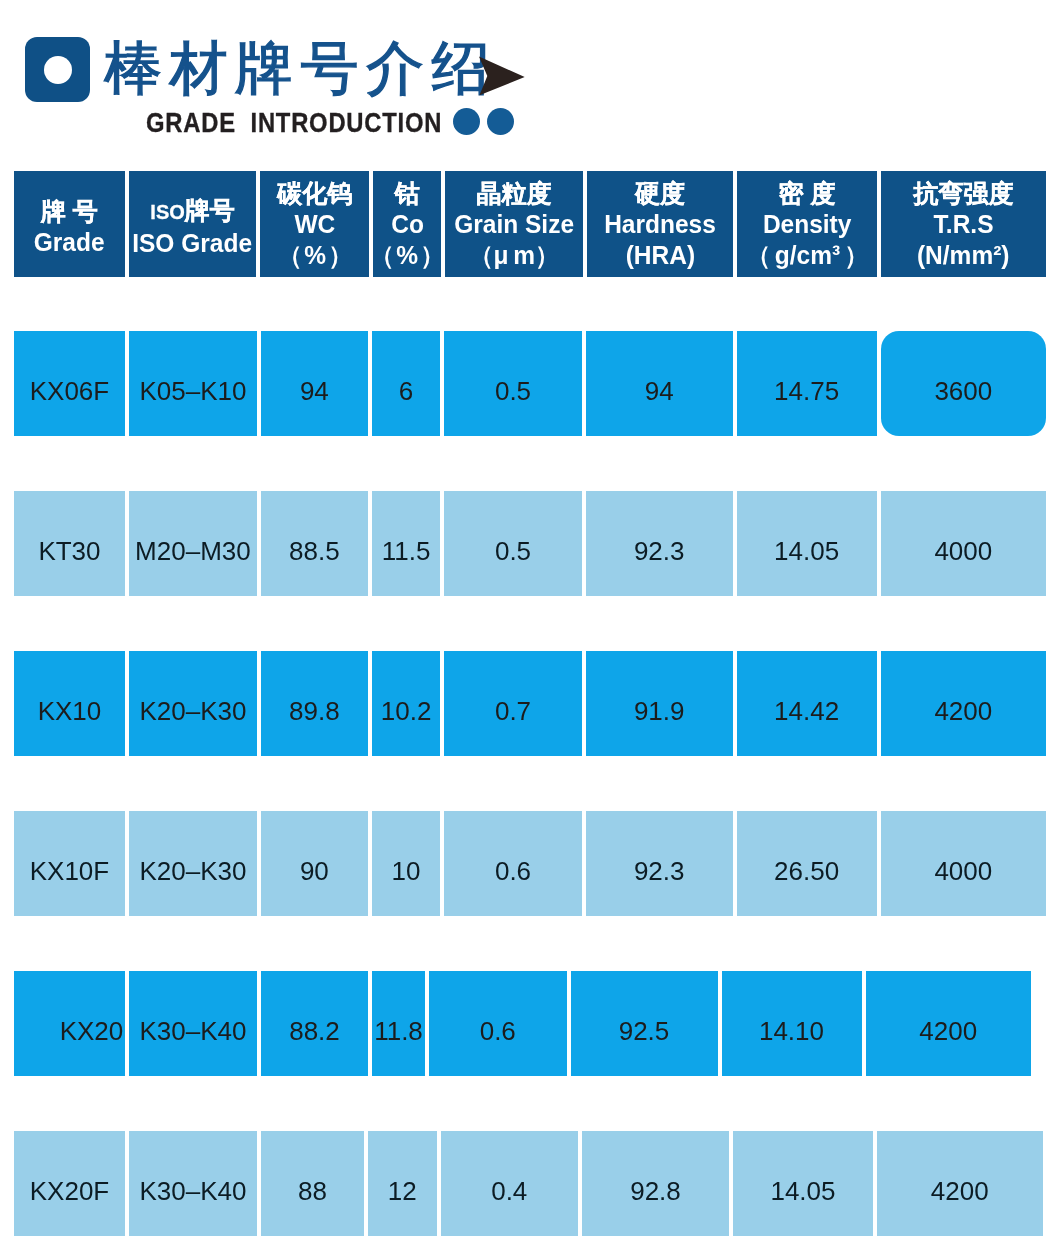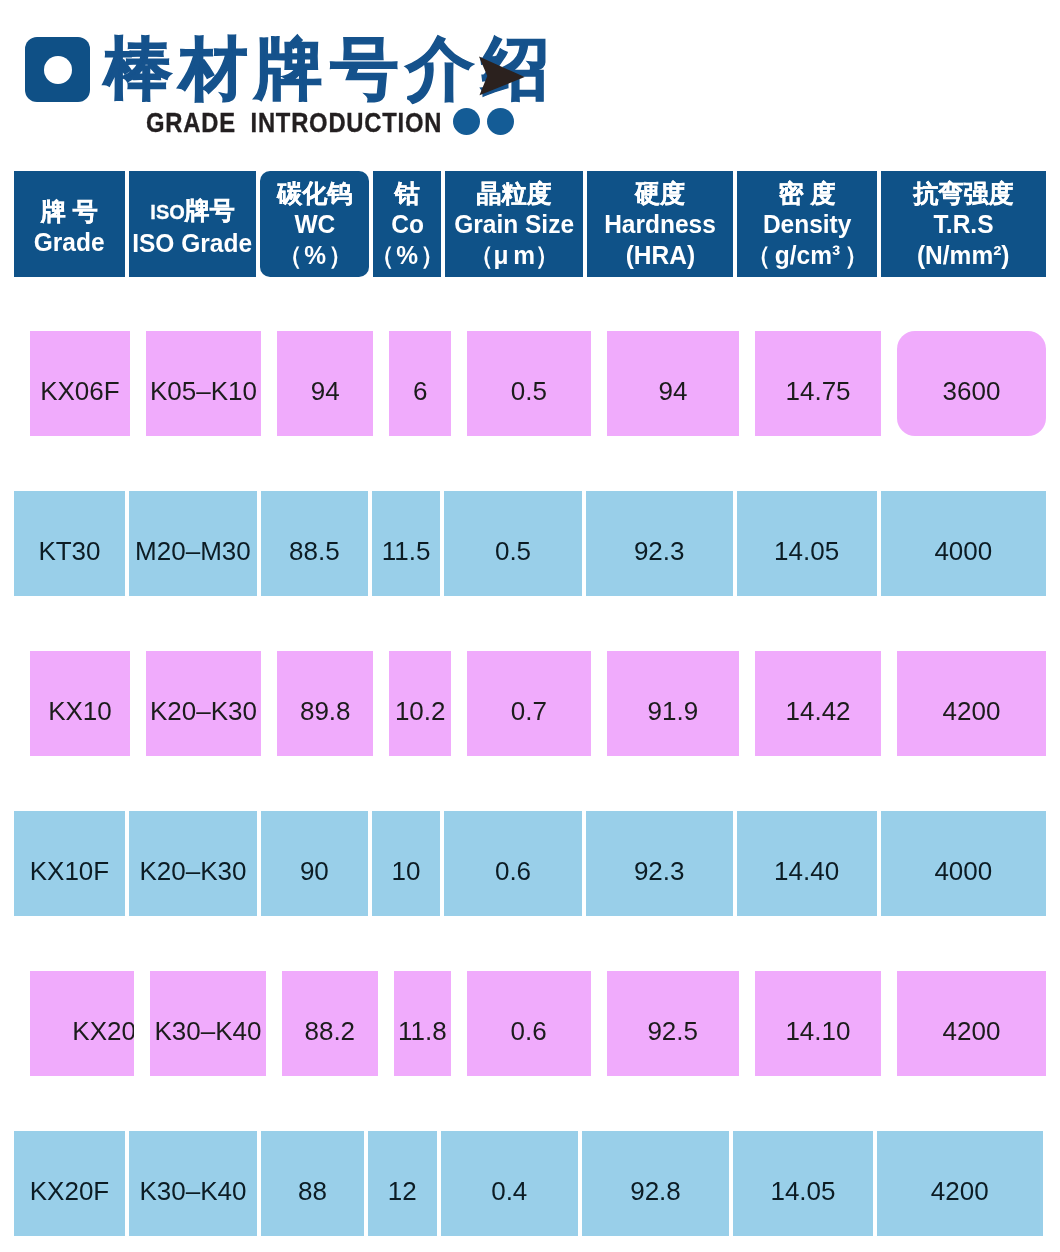--- a/index.html
+++ b/index.html
@@ -18,21 +18,21 @@
     position:absolute; left:25px; top:37px; width:65px; height:65px;
     background:#0F5086; border-radius:12px;
   }
   .logo-mark .dot {
     position:absolute; left:50%; top:50%; width:28px; height:28px;
     margin-left:-14px; margin-top:-14px;
     background:#ffffff; border-radius:50%;
   }
   .title-cn {
     position:absolute; left:104px; top:40px;
-    font-size:68px; font-weight:700; color:#15528C;
+    font-size:58px; font-weight:400; color:#15528C;
     -webkit-text-stroke:1.35px #15528C;
     letter-spacing:7.5px; line-height:56px; white-space:nowrap;
   }
   .arrow-icon { position:absolute; left:478px; top:54px; width:47px; height:42px; }
   .subtitle {
     position:absolute; left:146px; top:109px;
     font-size:28px; font-weight:700; color:#231f20;
     -webkit-text-stroke:0.35px #231f20;
     letter-spacing:0.9px; line-height:28px; white-space:pre;
     transform:scaleX(0.85); transform-origin:left top;
@@ -51,21 +51,21 @@
   .row.head { height:106px; margin-bottom:54px; }
   .row.body { height:105px; margin-bottom:55px; }
   .cell {
     box-sizing:border-box;
     display:flex; flex-direction:column;
     align-items:center; justify-content:center;
     text-align:center; overflow:hidden;
   }
   .row.head .cell { background:#0F5288; color:#ffffff; }
   .row.head .cell.two-line { padding-top:6px; }
-  .row.body.alt0 .cell { background:#f0abfc; color:#1c1c1c;margin-left:16px; }
+  .row.body.alt0 .cell { background:#0ea5e9; color:#1c1c1c; }
   .row.body.alt1 .cell { background:#99CFE9; color:#0c1c24; }
   .cell + .cell { margin-left:4px; }
 
   .h-cn { font-size:25px; font-weight:700; line-height:31px; white-space:pre;
          -webkit-text-stroke:0.3px #ffffff; }
   .h-cn .lat { font-size:20px; }
   .h-en { font-size:25px; font-weight:700; line-height:31px; white-space:pre;
           transform:scaleX(0.98); }
   .v { font-size:26px; font-weight:400; line-height:30px; transform:translateY(7px); }
 </style>
@@ -92,21 +92,21 @@
   <div class="table">
     <div class="row head" id="head-row">
         <div class="cell two-line" style="width: 111px;">
           <div class="h-cn">牌 号</div>
           <div class="h-en">Grade</div>
         </div>
         <div class="cell two-line" style="width: 128px;">
           <div class="h-cn"><span class="lat">ISO</span>牌号</div>
           <div class="h-en">ISO Grade</div>
         </div>
-        <div class="cell" style="width: 109px; border-radius: 10px;">
+        <div class="cell" style="width: 109px;">
           <div class="h-cn">碳化钨</div>
           <div class="h-en">WC</div>
           <div class="h-en">（ % ）</div>
         </div>
         <div class="cell" style="width: 68.5px;">
           <div class="h-cn">钴</div>
           <div class="h-en">Co</div>
           <div class="h-en">（ % ）</div>
         </div>
         <div class="cell" style="width: 137.5px;">
@@ -222,37 +222,37 @@
           <div class="cell" style="width: 68.5px;">
             <div class="v">10</div>
           </div>
           <div class="cell" style="width: 137.5px;">
             <div class="v">0.6</div>
           </div>
           <div class="cell" style="width: 147px;">
             <div class="v">92.3</div>
           </div>
           <div class="cell" style="width: 140px;">
-            <div class="v">14.40</div>
+            <div class="v">26.50</div>
           </div>
           <div class="cell" style="width: 165.5px;">
             <div class="v">4000</div>
           </div>
         </div>
         <div class="row body alt0">
           <div class="cell" style="width: 111px; padding-left: 44px;">
             <div class="v">KX20</div>
           </div>
           <div class="cell" style="width: 128px;">
             <div class="v">K30–K40</div>
           </div>
           <div class="cell" style="width: 107px;">
             <div class="v">88.2</div>
           </div>
-          <div class="cell" style="width: 63px;">
+          <div class="cell" style="width: 53px;">
             <div class="v">11.8</div>
           </div>
           <div class="cell" style="width: 137.5px;">
             <div class="v">0.6</div>
           </div>
           <div class="cell" style="width: 147px;">
             <div class="v">92.5</div>
           </div>
           <div class="cell" style="width: 140px;">
             <div class="v">14.10</div>

